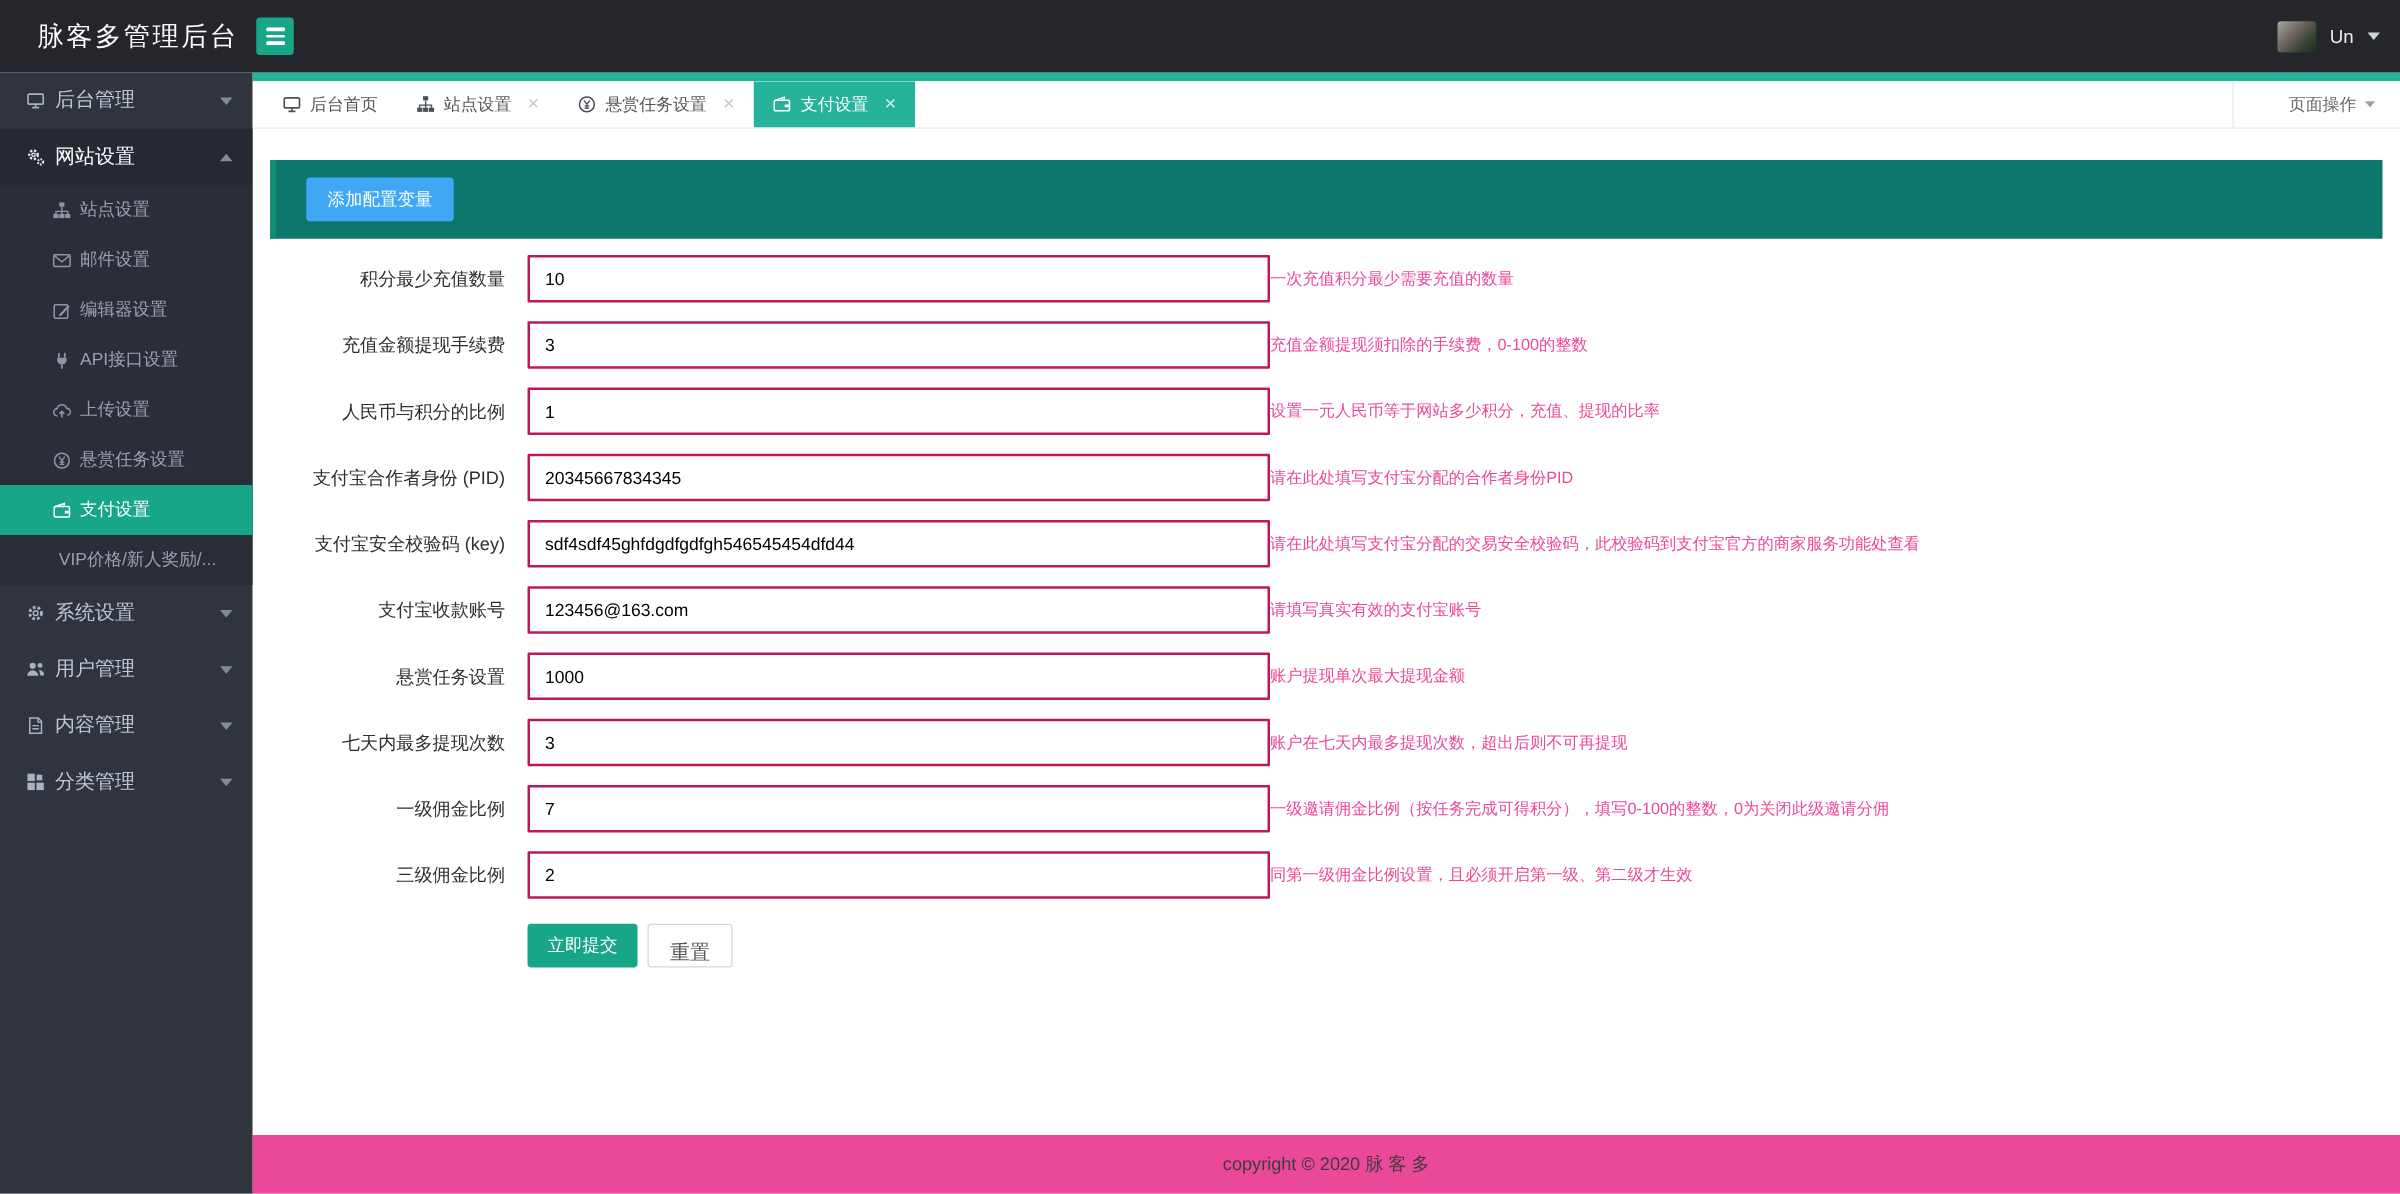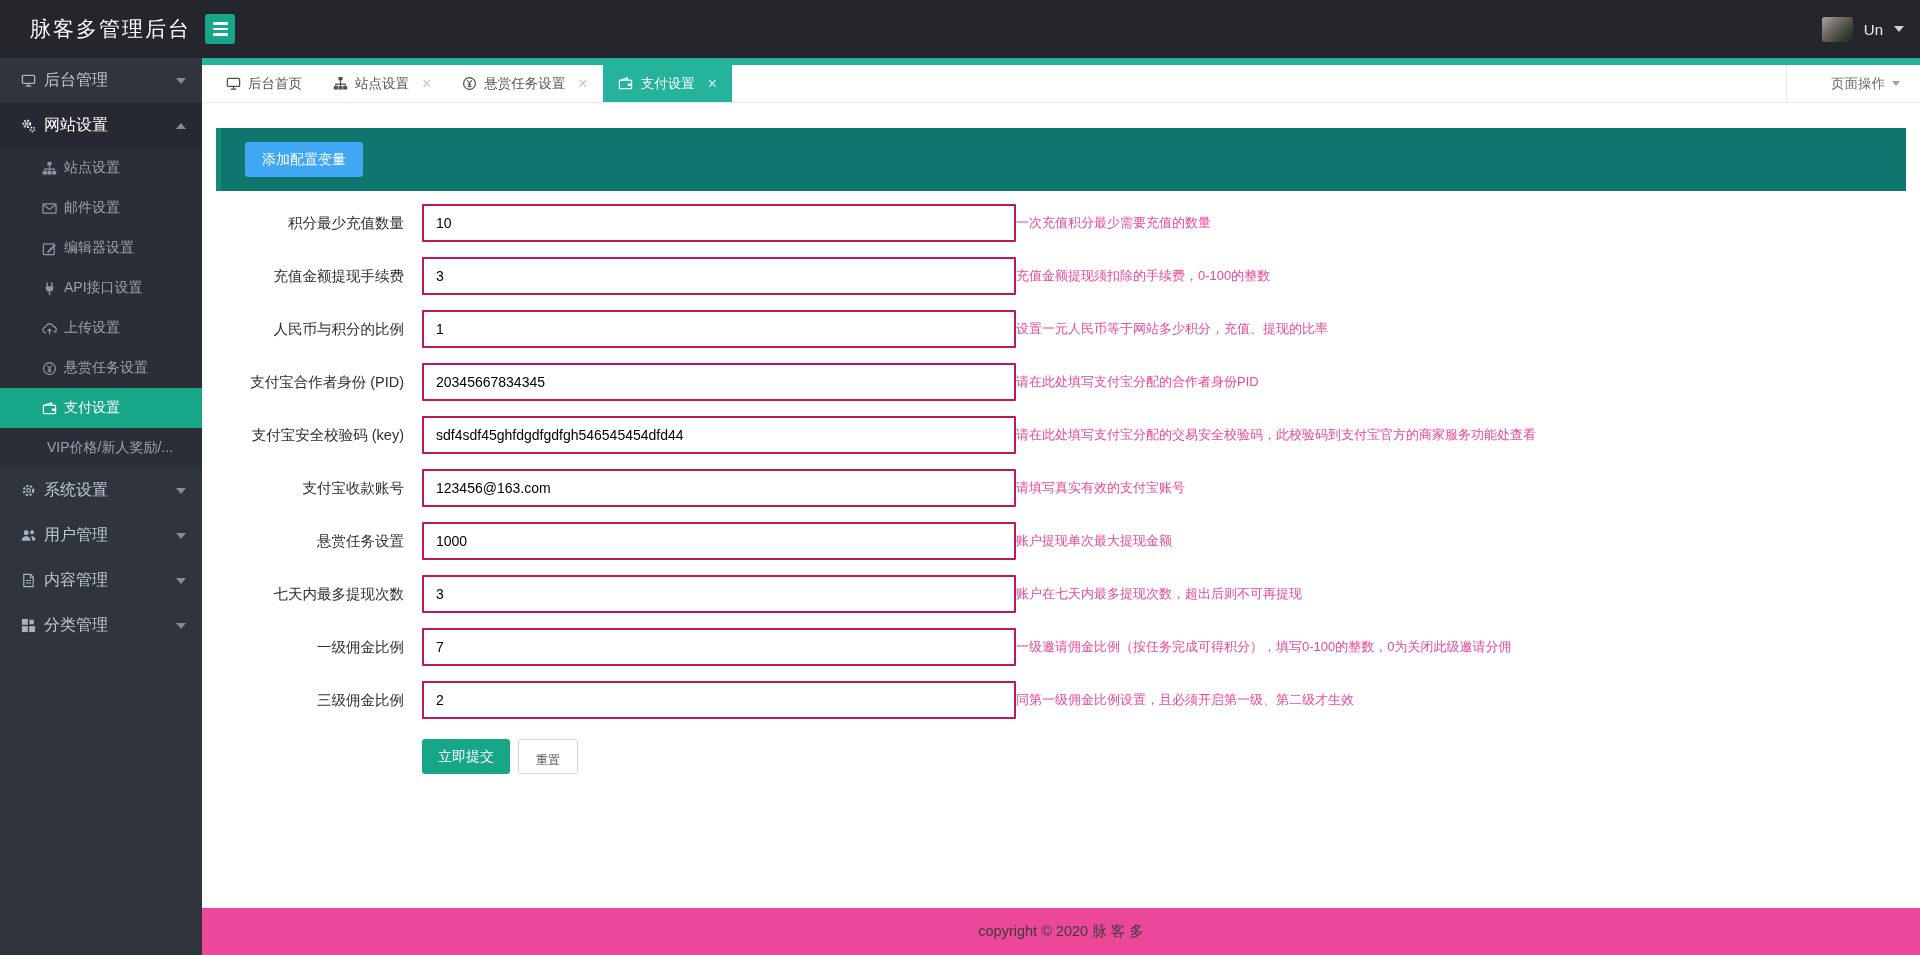--- a/index.html
+++ b/index.html
@@ -71,21 +71,21 @@
   .form { position:absolute; left:14px; top:146px; right:14px; }
   .frow { display:flex; align-items:center; height:38px; margin-bottom:15px; }
   .flabel { width:200px; text-align:right; padding-right:12px; margin-right:6px; font-size:14.5px; color:#2e2e2e; flex:none; }
   .finput { width:594px; height:38px; border:2px solid #be185d; border-radius:1px; padding:0 12px;
             font-size:14px; color:#000; font-family:inherit; flex:none; outline:none; background:#fff; }
   .fhint { font-size:13px; color:#ec4899; white-space:nowrap; }
   .btn-row { margin-top:20px; padding-left:206px; display:flex; gap:8px; }
   .submit-btn { height:35px; padding:0 16px; background:var(--accent); color:#fff; border:none;
                 border-radius:3px; font-size:14px; cursor:pointer; font-family:inherit; }
   .reset-btn { height:35px; padding:12px 17px; background:#fff; color:#555; border:1px solid #D6D6D6;
-               border-radius:3px; font-size:12px; cursor:pointer; font-family:inherit; }
+               border-radius:3px; font-size:16px; cursor:pointer; font-family:inherit; }
 
   .footer { position:absolute; left:0; right:0; bottom:0; height:47px; background:#ec4899;
             display:flex; align-items:center; justify-content:center; font-size:14.5px; color:#3C3C3C; }
 </style>
 </head>
 <body>
 
 <div class="stage">
 
   <div class="topbar">

